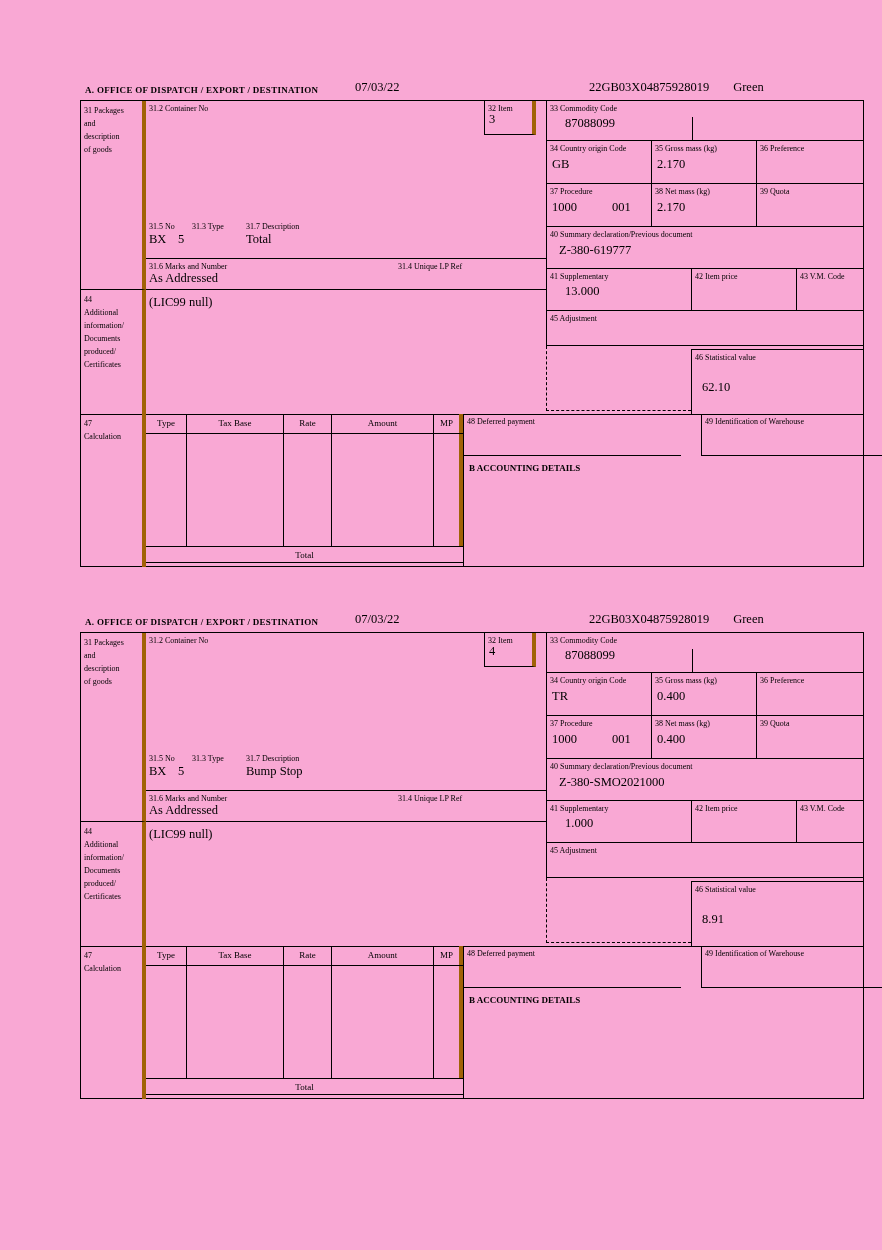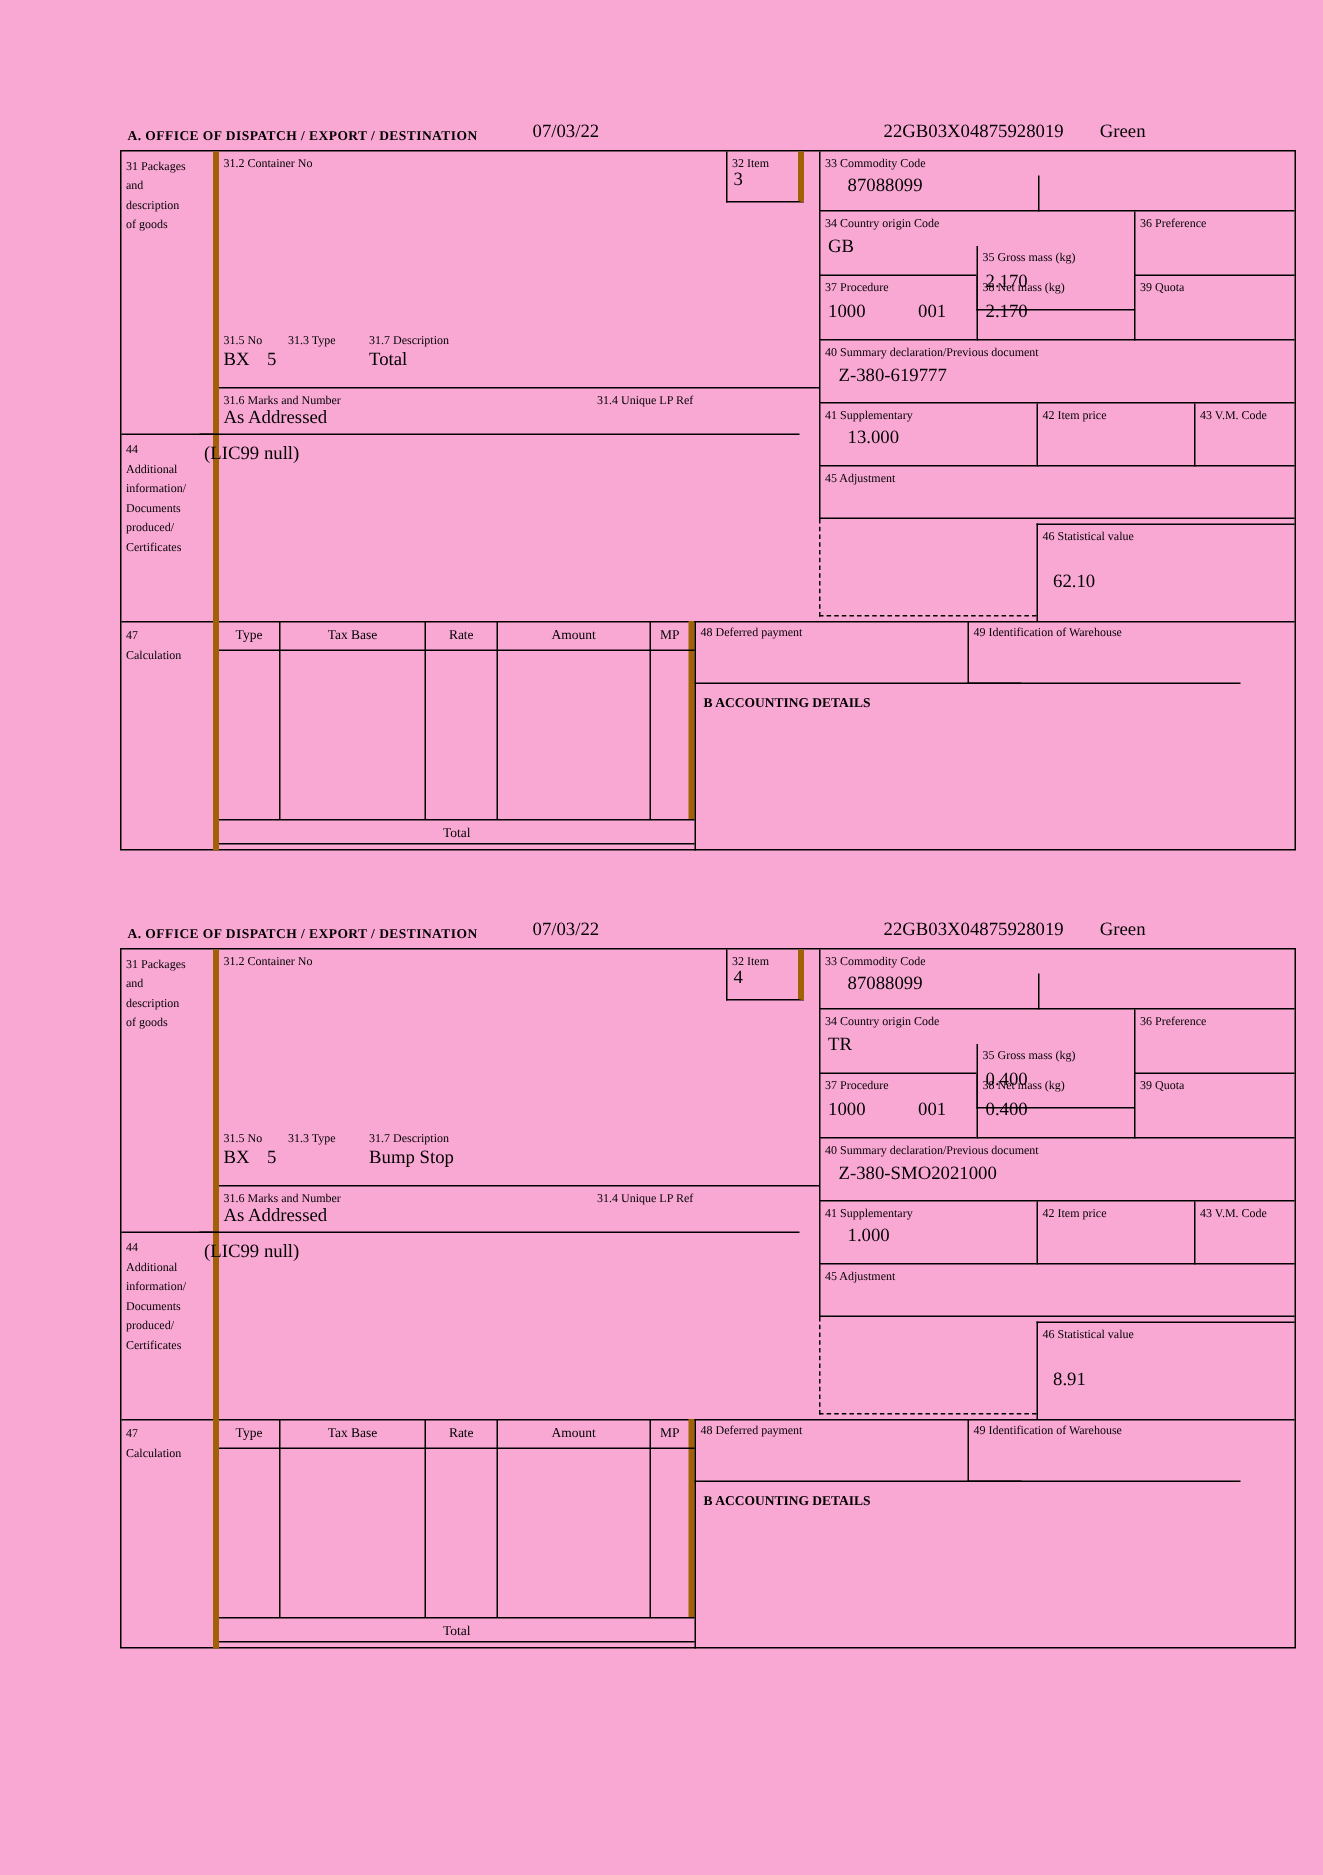--- a/index.html
+++ b/index.html
@@ -18,46 +18,46 @@
   .pre { white-space:pre-line; line-height:13px; }
   .val { font-size:12.5px; line-height:14px; white-space:nowrap; }
   .bl { border-left:1px solid #000; } .br { border-right:4px solid #a16207; }
   .bt { border-top:1px solid #000; } .bb { border-bottom:1px solid #000; }
   .cl { left:3px; top:3px; }
   
   .c-col31 { left:0; top:0; width:65px; height:188px; }
   .c-col44 { left:0; top:188px; width:65px; height:125px; }
   .c-col47 { left:0; top:313px; width:65px; height:153px; }
   .c-mid31 { left:65px; top:0; width:400px; height:188px; }
-  .c-mid44 { left:52px; top:188px; width:400px; height:125px; }
+  .c-mid44 { left:65px; top:188px; width:400px; height:125px; }
   .c-32 { left:403px; top:0; width:52px; height:34px; }
   .c-33 { left:465px; top:0; width:317px; height:40px; }
   .c-34 { left:465px; top:40px; width:105px; height:43px; }
-  .c-35 { left:570px; top:40px; width:105px; height:43px;margin-top:23px; }
+  .c-35 { left:570px; top:40px; width:105px; height:43px; }
   .c-36 { left:675px; top:40px; width:107px; height:43px; }
   .c-37 { left:465px; top:83px; width:105px; height:43px; }
   .c-38 { left:570px; top:83px; width:105px; height:43px; }
   .c-39 { left:675px; top:83px; width:107px; height:43px; }
   .c-40 { left:465px; top:126px; width:317px; height:42px; }
   .c-41 { left:465px; top:168px; width:145px; height:42px; }
   .c-42 { left:610px; top:168px; width:105px; height:42px; }
   .c-43 { left:715px; top:168px; width:67px; height:42px; }
   .c-45 { left:465px; top:210px; width:317px; height:35px; }
   .c-dash { left:465px; top:245px; width:145px; height:65px; border-left:1px dashed #000; border-bottom:1px dashed #000; }
   .c-46 { left:610px; top:248px; width:172px; height:65px;padding-left:48px; }
   .hline47 { left:0; top:313px; width:782px; height:0; border-top:1px solid #000; }
   .c-type { left:65px; top:313px; width:40px; height:132px; }
   .c-taxbase { left:105px; top:313px; width:97px; height:132px; }
   .c-rate { left:202px; top:313px; width:48px; height:132px; }
   .c-amount { left:250px; top:313px; width:102px; height:132px; }
   .c-mp { left:352px; top:313px; width:30px; height:132px; }
   .hline-th { left:65px; top:332px; width:317px; height:0; border-top:1px solid #000; }
   .c-total { left:65px; top:445px; width:317px; height:17px; text-align:center; font-size:9px; padding-top:3px; }
   .c-48 { left:382px; top:313px; width:218px; height:42px; }
-  .c-49 { left:564px; top:313px; width:182px; height:42px; }
+  .c-49 { left:620px; top:313px; width:182px; height:42px; }
   .c-acct { left:382px; top:355px; width:400px; height:111px; }
   .acct-lbl { left:5px; top:7px; font-size:9px; font-weight:bold; white-space:nowrap; }
   .th { left:0; top:4px; width:100%; text-align:center; font-size:9px; }
   
   .v32 { left:4px; top:11px; }
   .v33 { left:18px; top:15px; }
   .tick33 { left:145px; top:16px; width:0; height:24px; border-left:1px solid #000; }
   .vstd { left:5px; top:16px; }
   .v37b { left:65px; top:16px; }
   .v40 { left:12px; top:16px; }

